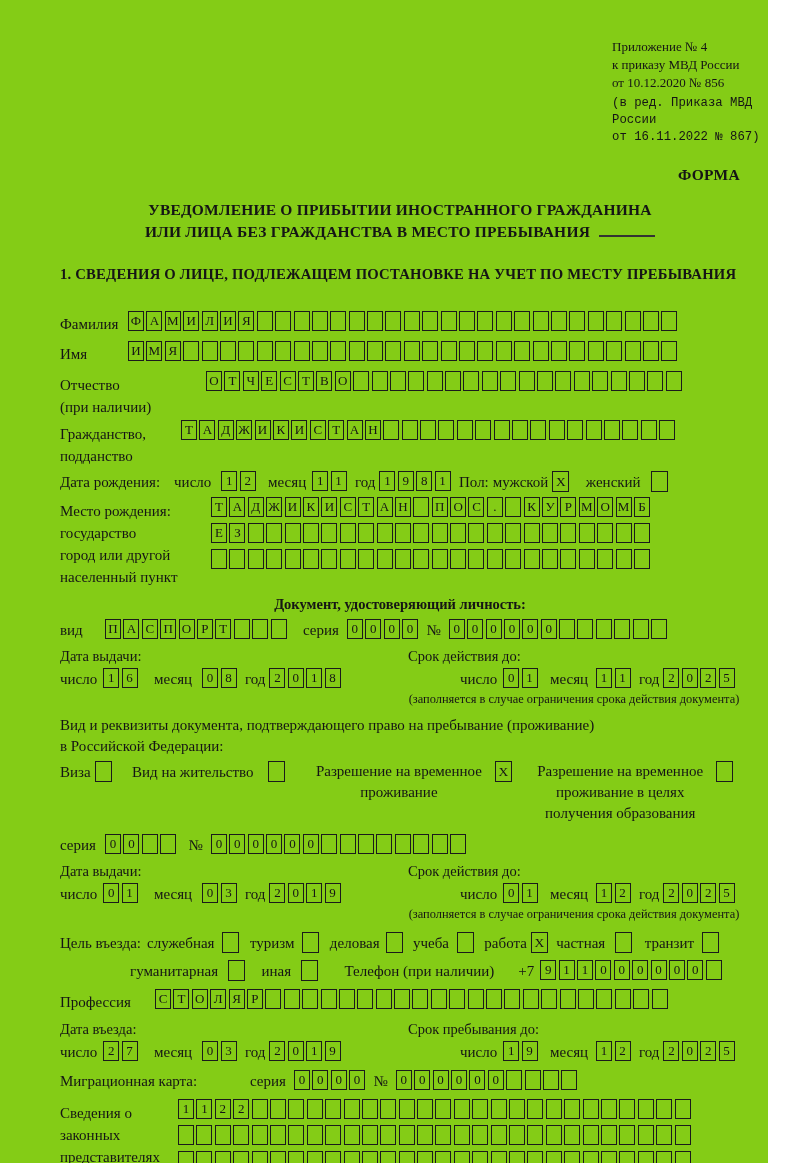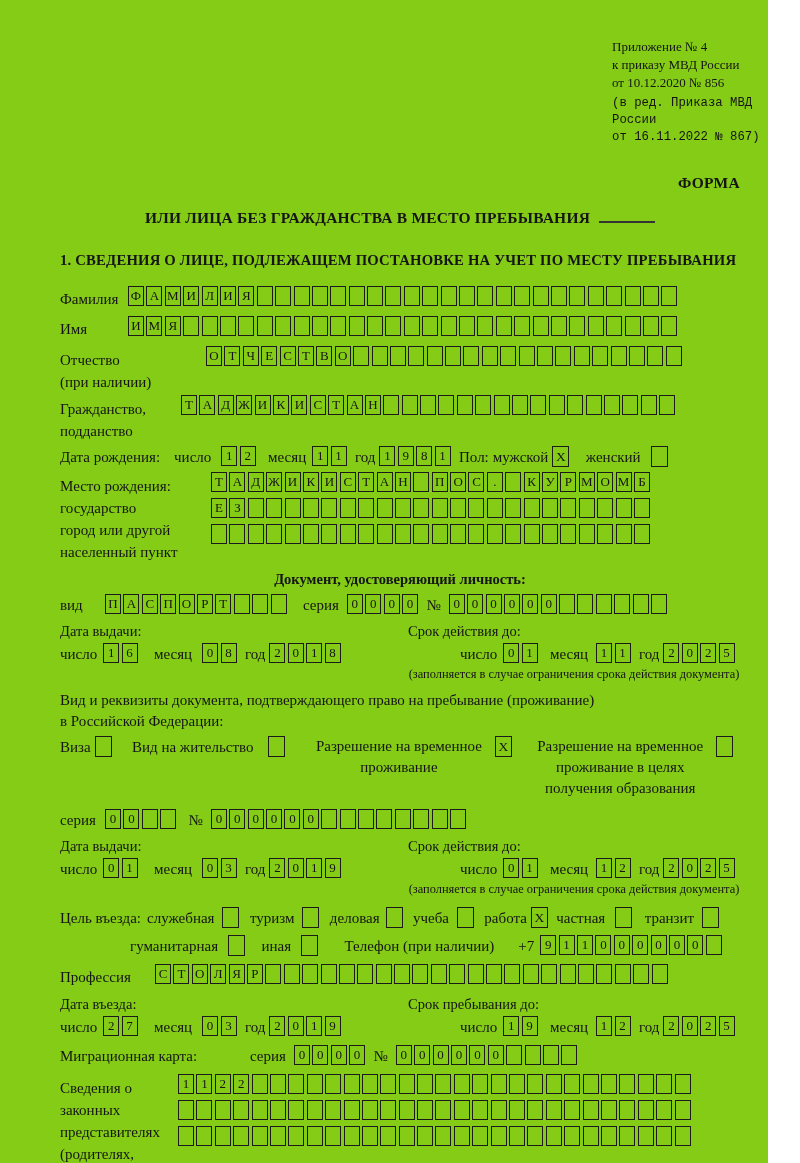--- a/index.html
+++ b/index.html
@@ -6,21 +6,21 @@
   html,body { margin:0; padding:0; background:#ffffff; }
   .page {
     width:768px; height:1163px; background:#84cc16; color:#151515;
     font-family:"Liberation Serif","DejaVu Serif",serif; font-size:15px;
     padding:38px 28px 8px 60px; overflow:hidden; position:relative;
   }
   
   .hdr { margin-left:552px; width:162px; font-size:13px; line-height:18px; }
   .hdr .rev { font-size:12.3px; line-height:17px;font-family:Liberation Mono, monospace; }
   .hdr .rev.first { margin-top:3px; }
-  .forma { text-align:right; font-weight:bold; font-size:15.5px; margin-top:28px; letter-spacing:.3px; }
+  .forma { text-align:right; font-weight:bold; font-size:15.5px; margin-top:20px; letter-spacing:.3px; }
   .title { text-align:center; font-weight:bold; font-size:15.5px; line-height:22px; margin-top:15px; letter-spacing:.2px; }
   .uline { display:inline-block; width:56px; border-bottom:2.2px solid #333; margin-left:9px; vertical-align:baseline; }
   .sect { font-weight:bold; font-size:14.7px; margin-top:23px; letter-spacing:.2px; }
 
   .row { display:flex; align-items:flex-start; margin-top:5px; }
   .flabel { flex:none; line-height:20px; padding-top:3px; }
   .lbl2 { line-height:22px; }
   .cellrow { display:flex; flex:none; }
   .cell {
     flex:none; width:16px; height:20px; border:1.8px solid #1b1b1b; margin-right:2.4px;
@@ -60,26 +60,27 @@
     <div>Приложение № 4</div>
     <div>к приказу МВД России</div>
     <div>от 10.12.2020 № 856</div>
     <div class="rev first">(в ред. Приказа МВД России</div>
     <div class="rev">от 16.11.2022 № 867)</div>
   </div>
 
   <div class="forma">ФОРМА</div>
 
   <div class="title">
+    <div>УВЕДОМЛЕНИЕ О ПРИБЫТИИ ИНОСТРАННОГО ГРАЖДАНИНА</div>
     <div><span>ИЛИ ЛИЦА БЕЗ ГРАЖДАНСТВА В МЕСТО ПРЕБЫВАНИЯ</span><span class="uline"></span></div>
   </div>
 
   <div class="sect">1. СВЕДЕНИЯ О ЛИЦЕ, ПОДЛЕЖАЩЕМ ПОСТАНОВКЕ НА УЧЕТ ПО МЕСТУ ПРЕБЫВАНИЯ</div>
 
-  <div class="row" style="margin-top:17px">
+  <div class="row" style="margin-top:28px">
     <div class="flabel" style="width:68px">Фамилия</div>
     <div class="cellrow">
         <span class="cell">Ф</span>
         <span class="cell">А</span>
         <span class="cell">М</span>
         <span class="cell">И</span>
         <span class="cell">Л</span>
         <span class="cell">И</span>
         <span class="cell">Я</span>
         <span class="cell"></span>

